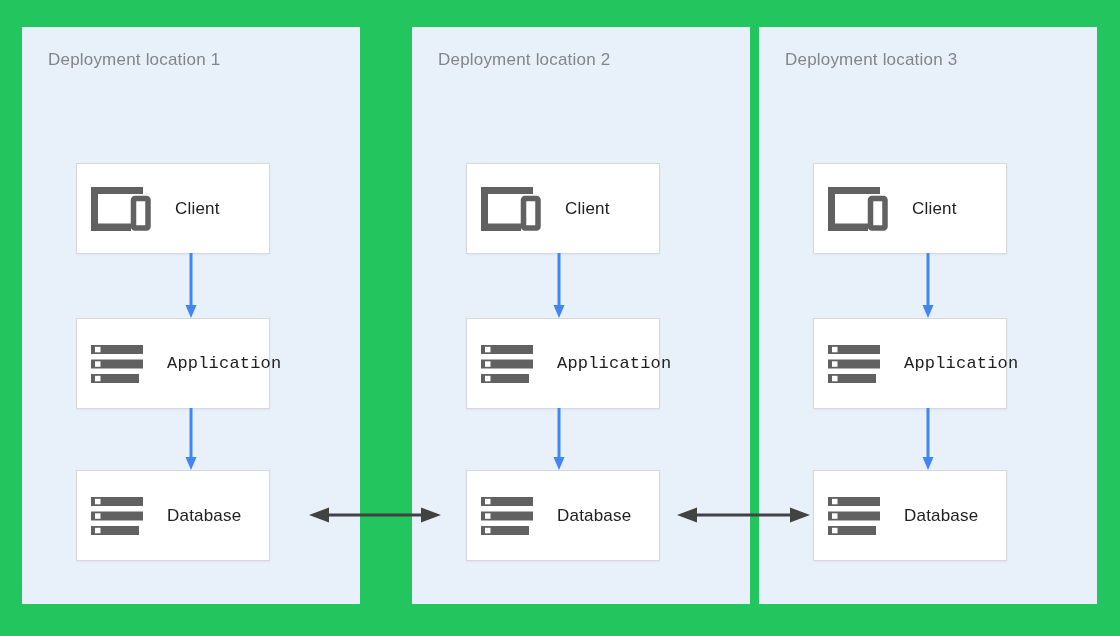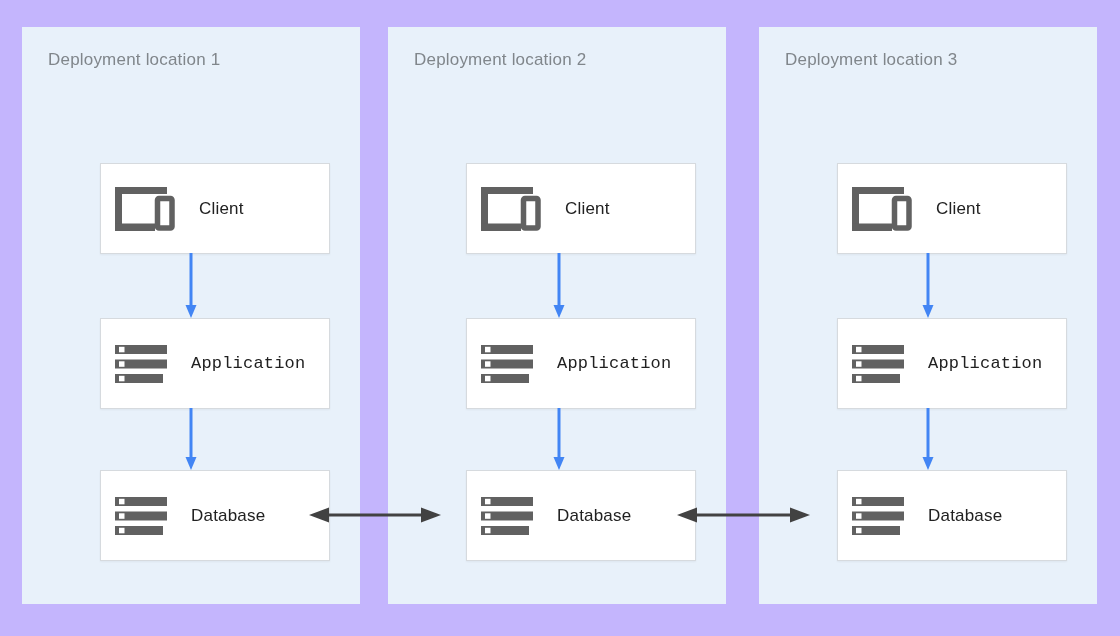--- a/index.html
+++ b/index.html
@@ -5,57 +5,56 @@
   html, body {
     margin: 0;
     padding: 0;
     background: #ffffff;
     font-family: "Liberation Sans", sans-serif;
   }
   .canvas {
     position: relative;
     width: 1120px;
     height: 636px;
-    background: #c4b5fd;
+    background: #22c55e;
     overflow: hidden;
   }
   .panel {
     position: absolute;
     top: 27px;
     width: 338px;
     height: 577px;
     background: var(--zone-bg, #e8f1fa);
   }
   .panel-1 { left: 22px; }
-  .panel-2 { left: 388px; }
+  .panel-2 { left: 412px; }
   .panel-3 { left: 759px; }
   .panel-title {
     position: absolute;
     left: 26px;
     top: 23px;
     margin: 0;
     font-size: 17px;
     font-weight: 400;
     color: var(--title-color, #80868b);
     letter-spacing: 0.2px;
   }
   .node {
     position: absolute;
     left: 54px;
-    width: 230px;
+    width: 194px;
     height: 91px;
     box-sizing: border-box;
     background: var(--box-bg, #ffffff);
     border: 1px solid var(--box-border, #d6dade);
     box-shadow: 0 1px 2px rgba(0,0,0,0.05);
     display: flex;
     align-items: center;
     padding-left: 14px;
     gap: 24px;
-    margin-left: 24px;
   }
   .node-client      { top: 136px; }
   .node-application { top: 291px; font-family: Liberation Mono, monospace; }
   .node-database    { top: 443px; }
   .icon { display: flex; align-items: center; justify-content: center; }
   .icon svg { display: block; }
   .devices-shape, .storage-bar { fill: var(--icon-color, #616161); }
   .devices-phone { fill: none; stroke: var(--icon-color, #616161); }
   .storage-dot { fill: var(--box-bg, #ffffff); }
   .node-label {

